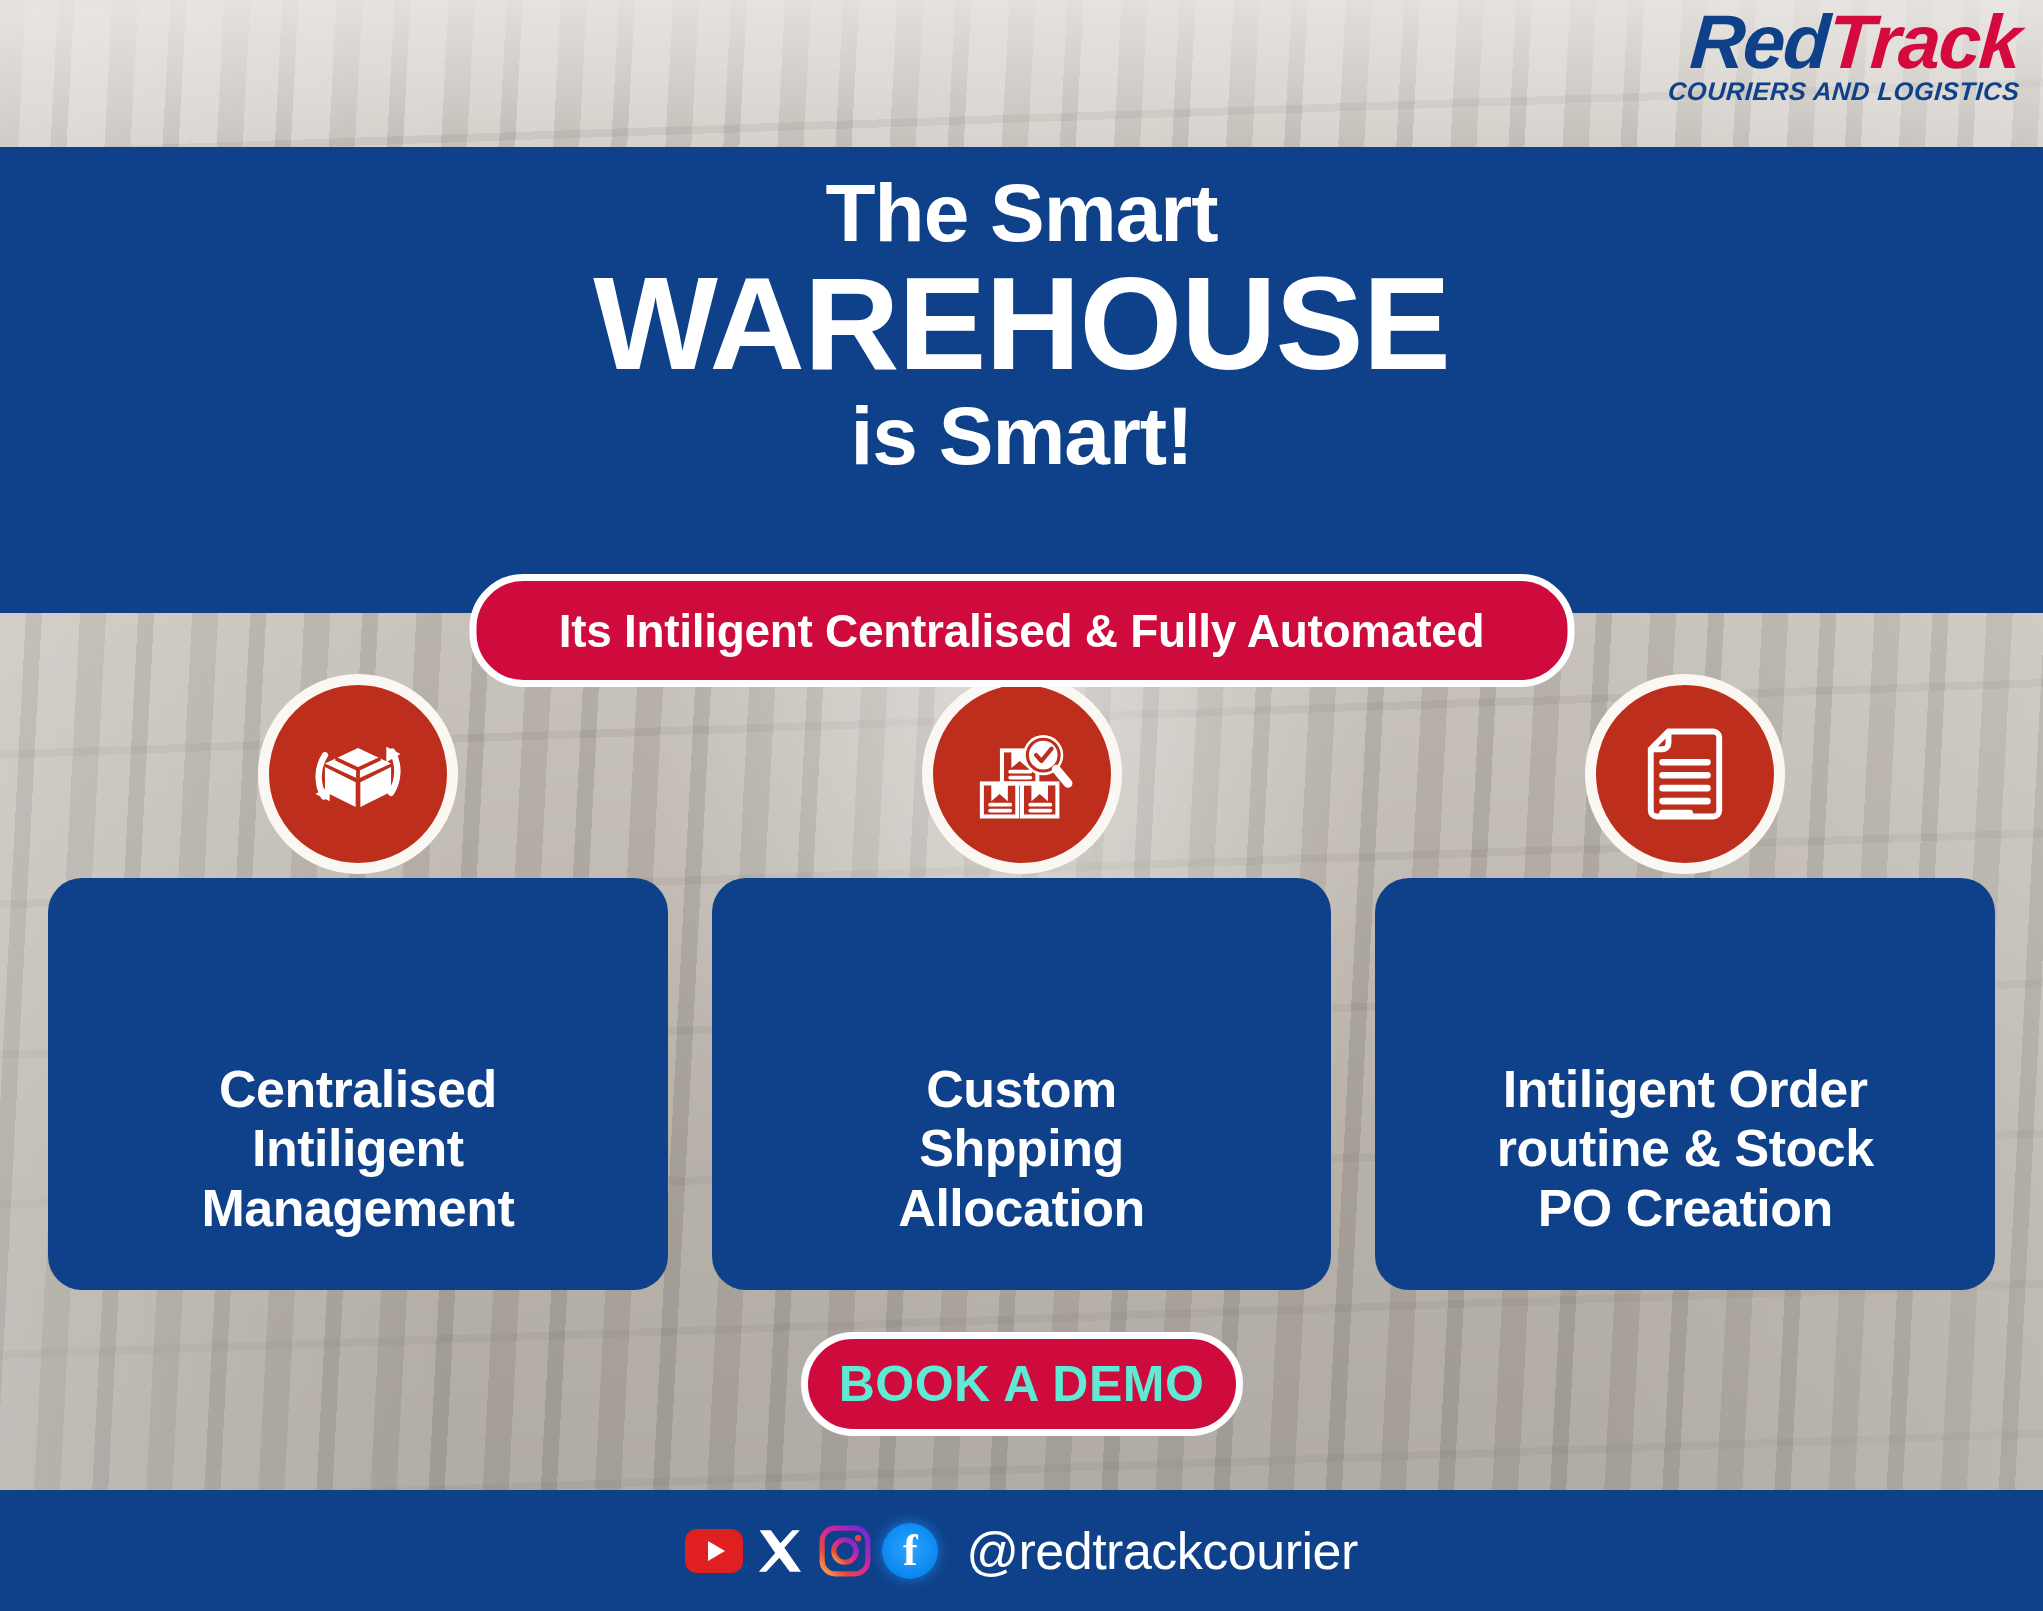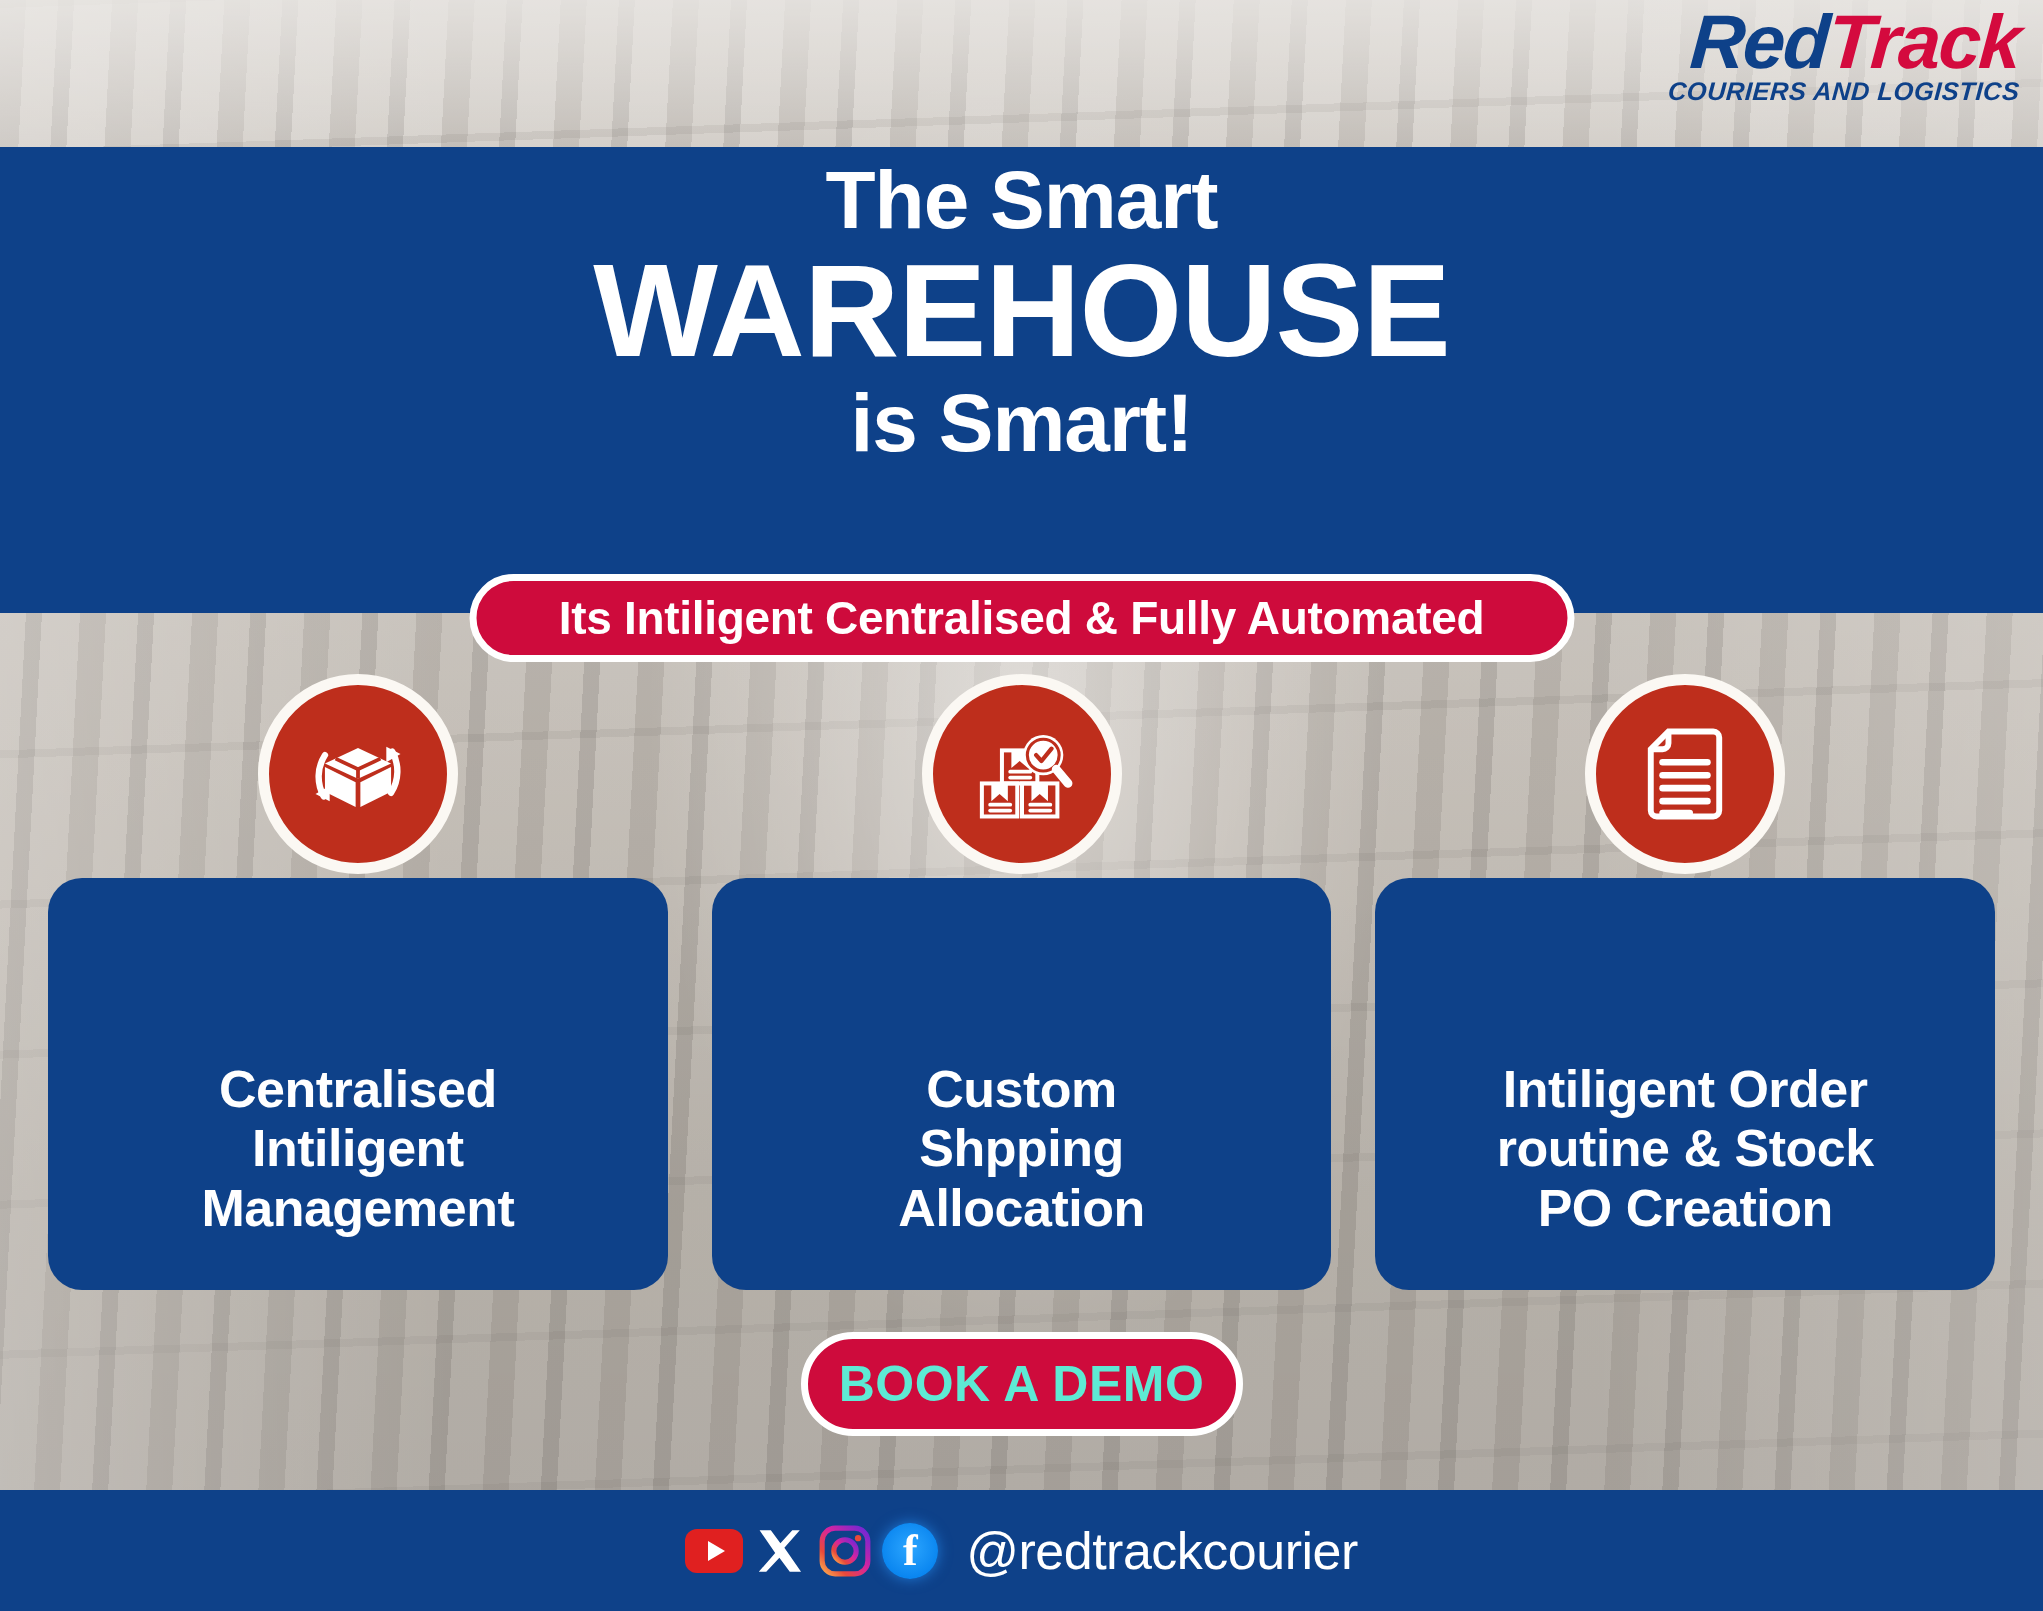--- a/index.html
+++ b/index.html
@@ -68,31 +68,31 @@
   }
 
   
   .head-band{
     position:absolute; left:0; right:0; top:147px; height:466px;
     background:#0E4189;
     z-index:10;
   }
   .head-inner{
     position:absolute; left:0; right:0; top:0;
-    padding-top:10px;
+    padding-top:23px;
     text-align:center; color:#ffffff;
   }
   .h-line1{ font-size:82px; font-weight:bold; line-height:1.06; letter-spacing:-1px; }
   .h-line2{ font-size:132px; font-weight:bold; line-height:1.02; letter-spacing:-1px; }
   .h-line3{ font-size:82px; font-weight:bold; line-height:1.08; letter-spacing:-1px; }
 
   
   .tagline-pill{
     position:absolute; left:50%; transform:translateX(-50%);
-    top:574px; width:1105px; height:88px;
+    top:574px; width:1105px; height:113px;
     background:#CE0B3C;
     border:7px solid #ffffff;
     border-radius:54px;
     display:flex; align-items:center; justify-content:center;
     z-index:25;
   }
   .tagline-pill span{
     color:#ffffff; font-size:46px; font-weight:bold; letter-spacing:-.3px;
     white-space:nowrap;
   }

